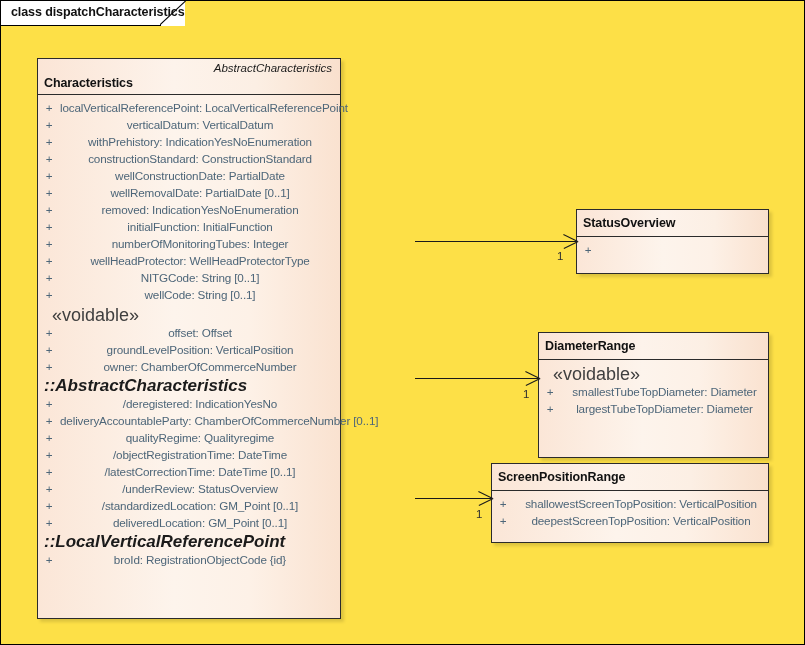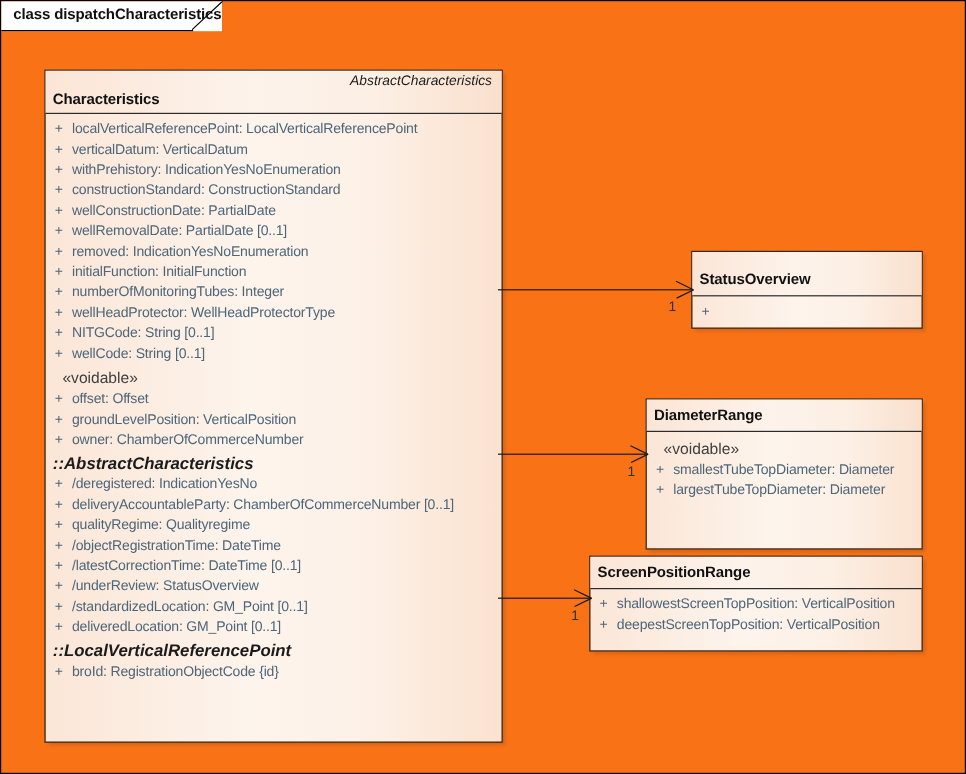--- a/index.html
+++ b/index.html
@@ -7,21 +7,21 @@
     padding: 0;
     background: #ffffff;
   }
   body {
     font-family: "Liberation Sans", sans-serif;
   }
   #canvas {
     position: relative;
     width: 805px;
     height: 645px;
-    background: #f97316;
+    background: #fde047;
     box-sizing: border-box;
     border: 1px solid #000000;
     overflow: hidden;
   }
 
   
   #diagram-tab {
     position: absolute;
     left: 0px;
     top: 0px;
@@ -115,35 +115,36 @@
   .attr-vis {
     width: 22px;
     flex: 0 0 22px;
     text-align: center;
     color: #4d6679;
     font-size: 11.7px;
   }
   .attr-text {
     flex: 1 1 auto;
     color: #4d6679;
+    text-align: center;
   }
   .stereo-row {
     height: 18px;
     line-height: 18px;
     padding-left: 14px;
-    font-size: 13px;
+    font-size: 18px;
     color: #3f3f3f;
     white-space: nowrap;
     margin-top: 3px;
   }
   .group-row {
     height: 18px;
     line-height: 18px;
     padding-left: 6px;
-    font-size: 14px;
+    font-size: 17px;
     font-style: italic;
     font-weight: bold;
     color: #1b1b1b;
     white-space: nowrap;
     margin-top: 2px;
   }
 
   
   .connector-line {
     position: absolute;
@@ -177,21 +178,21 @@
 <body>
 
 <div id="canvas">
 
   <div id="diagram-tab">
     <div class="tab-body"></div>
     <div class="tab-slant"></div>
     <div id="diagram-tab-label">class dispatchCharacteristics</div>
   </div>
 
-  <div class="uml-class" id="main-class" style="left:36px; top:57px; width:382px; height:561px;">
+  <div class="uml-class" id="main-class" style="left:36px; top:57px; width:304px; height:561px;">
     <div class="uml-header">
       <div class="uml-stereo-top">AbstractCharacteristics</div>
       <div class="uml-title">Characteristics</div>
     </div>
     <div class="uml-body" id="main-class-body">
         <div class="attr-row">
           <span class="attr-vis">+</span>
           <span class="attr-text">localVerticalReferencePoint: LocalVerticalReferencePoint</span>
         </div>
         <div class="attr-row">
@@ -287,21 +288,21 @@
         <div class="group-row">::LocalVerticalReferencePoint</div>
         <div class="attr-row">
           <span class="attr-vis">+</span>
           <span class="attr-text">broId: RegistrationObjectCode {id}</span>
         </div>
       </div>
   </div>
 
   <div class="uml-class" id="class-status-overview" style="left:575px; top:208px; width:193px; height:65px;">
     <div class="uml-header">
-      <div class="uml-title" style="padding-top:16px; padding-bottom:6px;">StatusOverview</div>
+      <div class="uml-title" style="padding-top:6px; padding-bottom:6px;">StatusOverview</div>
     </div>
     <div class="uml-body">
       <div class="attr-row">
         <span class="attr-vis">+</span>
       </div>
     </div>
   </div>
 
   <div class="uml-class" id="class-diameter-range" style="left:537px; top:331px; width:231px; height:126px;">
     <div class="uml-header">

